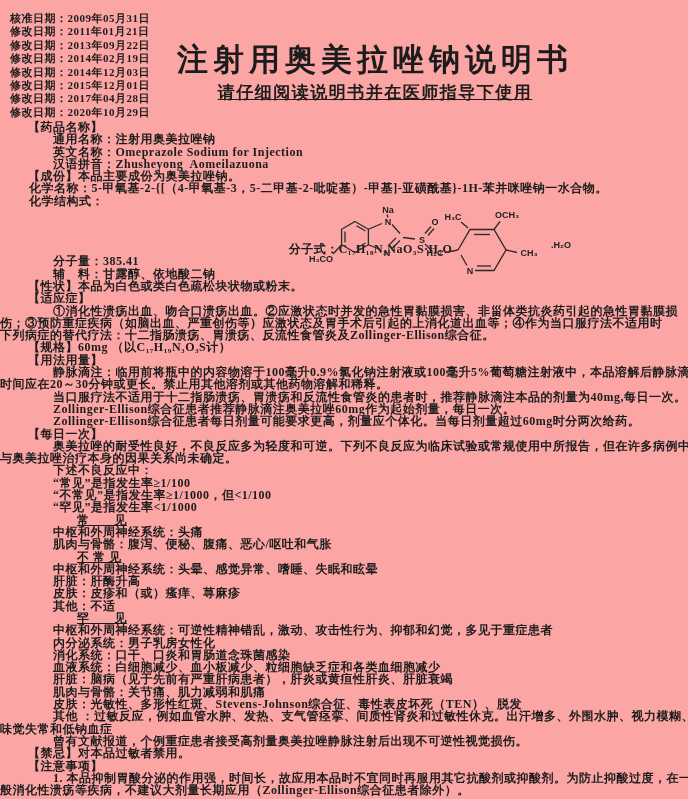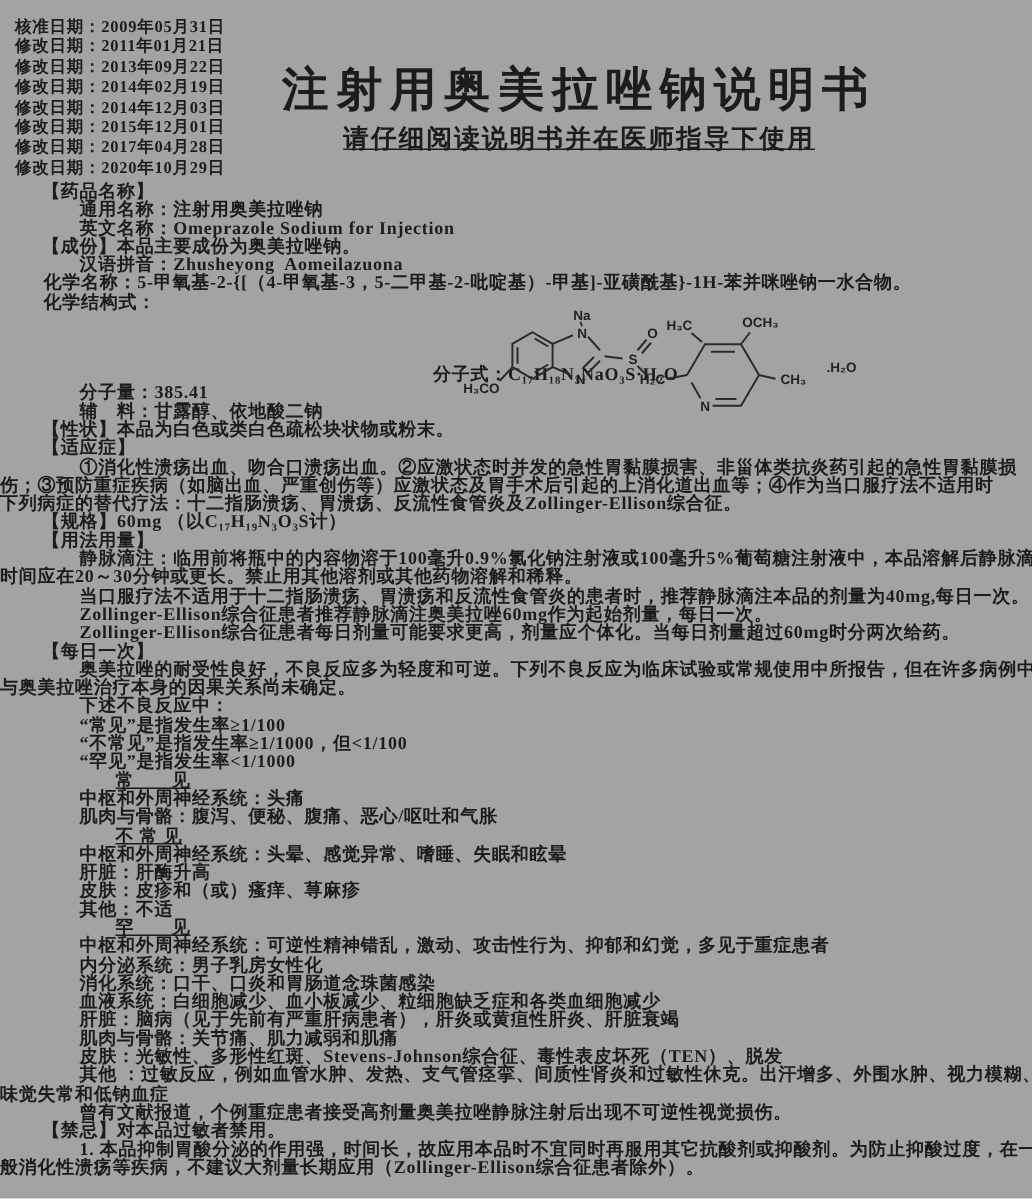--- a/index.html
+++ b/index.html
@@ -1,24 +1,24 @@
 <!DOCTYPE html>
 <html><head>
 <meta charset="utf-8">
 <style>
   html,body{margin:0;padding:0;background:#ffffff;}
   .page{
-    position:relative;width:688px;height:799px;background:#a3a3a3;overflow:hidden;
+    position:relative;width:688px;height:799px;background:#fca5a5;overflow:hidden;
     font-family:"Liberation Serif","DejaVu Serif",serif;color:#1c1c1c;font-weight:bold;
   }
   .dates{
     position:absolute;left:10px;top:12px;font-size:11px;line-height:13.4px;letter-spacing:0.5px;
   }
   .titleblock{
-    position:absolute;left:156px;top:42px;width:460px;text-align:center;
+    position:absolute;left:145px;top:42px;width:460px;text-align:center;
   }
   .title{
     font-family:"Liberation Sans","DejaVu Sans",sans-serif;
     font-size:31px;letter-spacing:5px;line-height:1.15;white-space:nowrap;
   }
   .subtitle{
     font-size:17px;letter-spacing:1.5px;margin-top:3px;white-space:nowrap;text-decoration:underline;
   }
   .docbody{
     position:absolute;left:0;top:121px;width:688px;
@@ -56,22 +56,22 @@
 
   <div class="titleblock">
     <div class="title">注射用奥美拉唑钠说明书</div>
     <div class="subtitle">请仔细阅读说明书并在医师指导下使用</div>
   </div>
 
   <div class="docbody">
       <div class="line indent-1">【药品名称】</div>
       <div class="line indent-2">通用名称：注射用奥美拉唑钠</div>
       <div class="line indent-2">英文名称：Omeprazole Sodium for Injection</div>
+      <div class="line indent-2">汉语拼音：Zhusheyong  Aomeilazuona</div>
       <div class="line indent-1">【成份】本品主要成份为奥美拉唑钠。</div>
-      <div class="line indent-2">汉语拼音：Zhusheyong  Aomeilazuona</div>
       <div class="line indent-3">化学名称：5-甲氧基-2-{[（4-甲氧基-3，5-二甲基-2-吡啶基）-甲基]-亚磺酰基}-1H-苯并咪唑钠一水合物。</div>
       <div class="line indent-3">化学结构式：</div>
       <div class="line indent-2 gap">分子式：C₁₇H₁₈N₃NaO₃S·H₂O</div>
       <div class="line indent-2">分子量：385.41</div>
       <div class="line indent-2">辅　料：甘露醇、依地酸二钠</div>
       <div class="line indent-1">【性状】本品为白色或类白色疏松块状物或粉末。</div>
       <div class="line indent-1">【适应症】</div>
       <div class="line indent-2">①消化性溃疡出血、吻合口溃疡出血。②应激状态时并发的急性胃黏膜损害、非甾体类抗炎药引起的急性胃黏膜损</div>
       <div class="line indent-0">伤；③预防重症疾病（如脑出血、严重创伤等）应激状态及胃手术后引起的上消化道出血等；④作为当口服疗法不适用时</div>
       <div class="line indent-0">下列病症的替代疗法：十二指肠溃疡、胃溃疡、反流性食管炎及Zollinger-Ellison综合征。</div>
@@ -102,20 +102,21 @@
       <div class="line indent-2">内分泌系统：男子乳房女性化</div>
       <div class="line indent-2">消化系统：口干、口炎和胃肠道念珠菌感染</div>
       <div class="line indent-2">血液系统：白细胞减少、血小板减少、粒细胞缺乏症和各类血细胞减少</div>
       <div class="line indent-2">肝脏：脑病（见于先前有严重肝病患者），肝炎或黄疸性肝炎、肝脏衰竭</div>
       <div class="line indent-2">肌肉与骨骼：关节痛、肌力减弱和肌痛</div>
       <div class="line indent-2">皮肤：光敏性、多形性红斑、Stevens-Johnson综合征、毒性表皮坏死（TEN）、脱发</div>
       <div class="line indent-2">其他 ：过敏反应，例如血管水肿、发热、支气管痉挛、间质性肾炎和过敏性休克。出汗增多、外围水肿、视力模糊、</div>
       <div class="line indent-0">味觉失常和低钠血症</div>
       <div class="line indent-2">曾有文献报道，个例重症患者接受高剂量奥美拉唑静脉注射后出现不可逆性视觉损伤。</div>
       <div class="line indent-1">【禁忌】对本品过敏者禁用。</div>
+      <div class="line indent-1">【注意事项】</div>
       <div class="line indent-2">1. 本品抑制胃酸分泌的作用强，时间长，故应用本品时不宜同时再服用其它抗酸剂或抑酸剂。为防止抑酸过度，在一</div>
       <div class="line indent-0">般消化性溃疡等疾病，不建议大剂量长期应用（Zollinger-Ellison综合征患者除外）。</div>
     </div>
 
   <svg class="structure" width="300" height="112" viewBox="0 0 300 112">
 
     <path d="M60 35.5 L73.4 43.25 L73.4 58.75 L60 66.5 L46.6 58.75 L46.6 43.25 Z"></path>
     <line x1="50" y1="45.5" x2="50" y2="56.5"></line>
     <line x1="61.5" y1="39.8" x2="70.5" y2="45"></line>
     <line x1="61.5" y1="62.2" x2="70.5" y2="57"></line>

